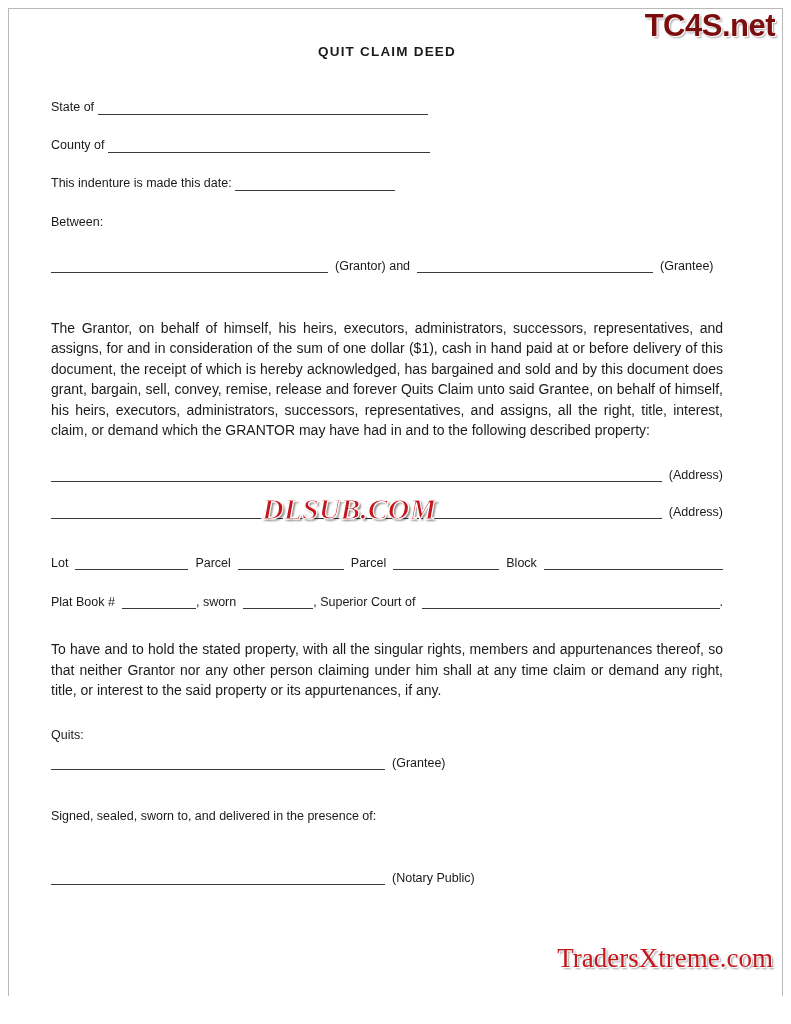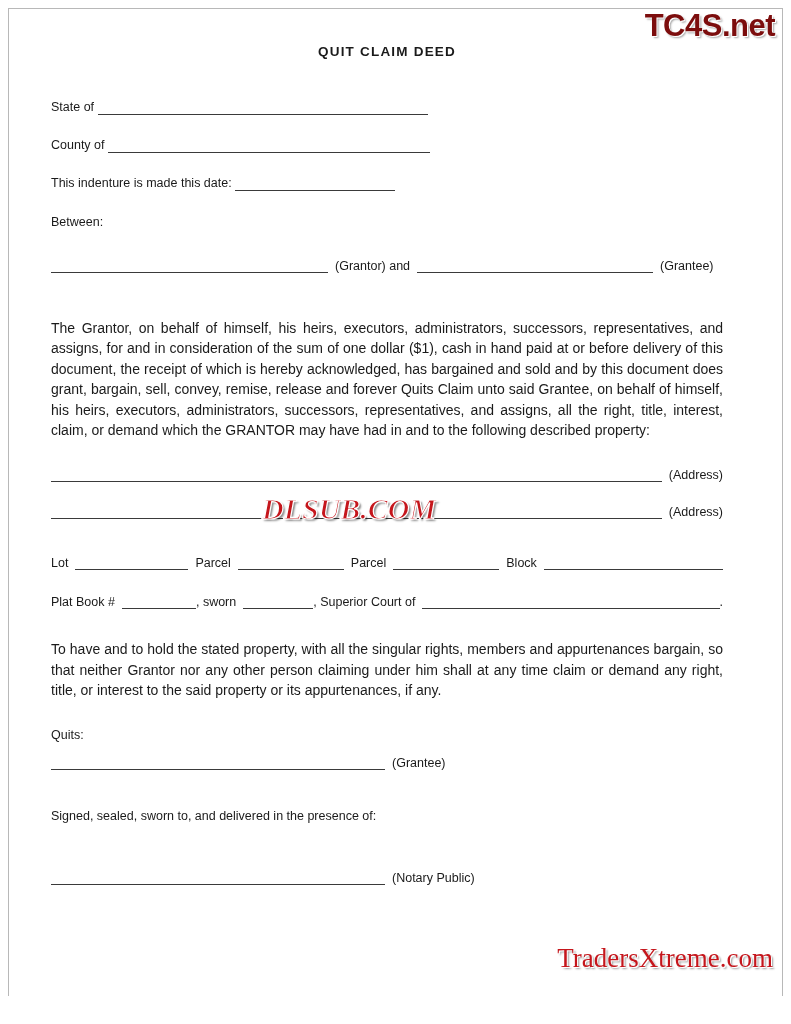--- a/index.html
+++ b/index.html
@@ -183,21 +183,21 @@
       <span class="line" style="width:74px;"></span>
       <span class="lbl">, sworn</span>
       <span class="gap"></span>
       <span class="line" style="width:70px;"></span>
       <span class="lbl">, Superior Court of</span>
       <span class="gap"></span>
       <span class="grow"></span>
       <span class="lbl">.</span>
     </div>
 
-    <div class="para" style="margin-top:30px;">To have and to hold the stated property, with all the singular rights, members and appurtenances bargain, so that neither Grantor nor any other person claiming under him shall at any time claim or demand any right, title, or interest to the said property or its appurtenances, if any.</div>
+    <div class="para" style="margin-top:30px;">To have and to hold the stated property, with all the singular rights, members and appurtenances thereof, so that neither Grantor nor any other person claiming under him shall at any time claim or demand any right, title, or interest to the said property or its appurtenances, if any.</div>
 
     <div class="row" style="margin-top:28px;">Quits:</div>
 
 
     <div class="flexrow" style="margin-top:14px;">
       <span class="line" style="width:334px;"></span>
       <span class="gap"></span>
       <span class="lbl">(Grantee)</span>
     </div>
 

